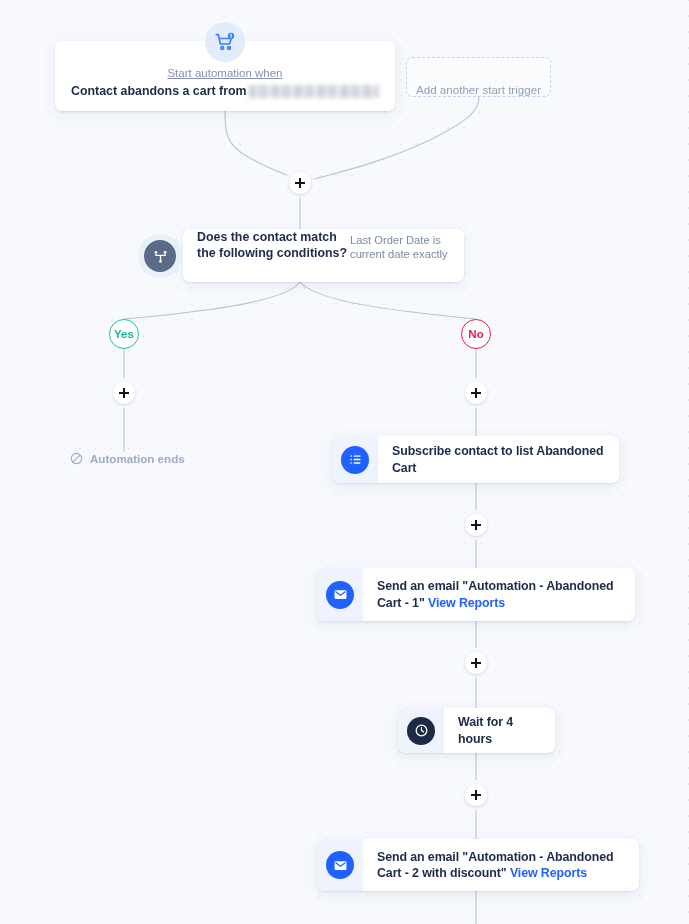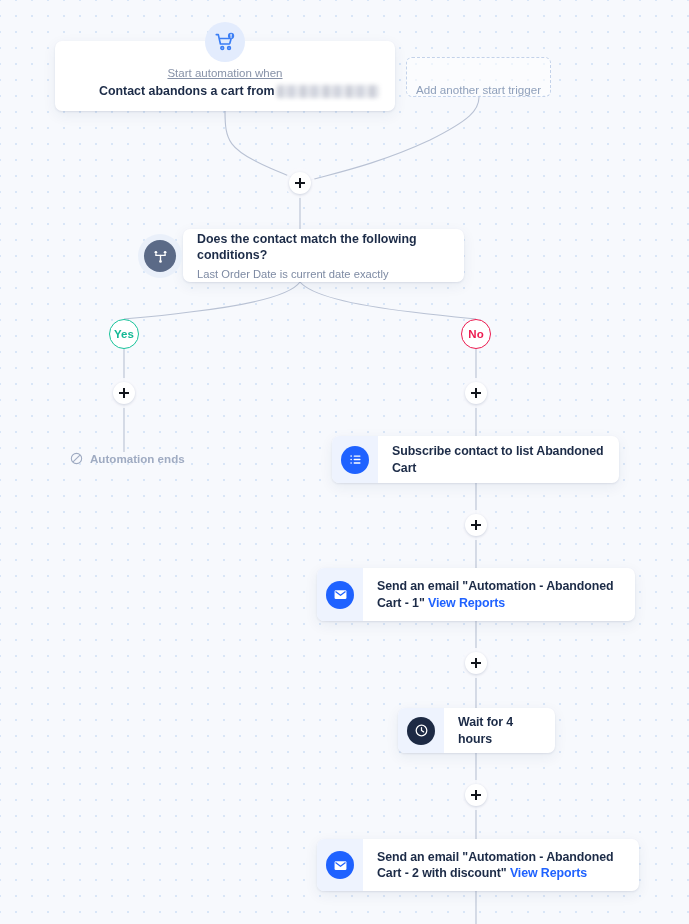--- a/index.html
+++ b/index.html
@@ -99,21 +99,20 @@
   }
   #start-main {
     margin-top: 4px;
     padding: 0 16px;
     font-size: 12.4px;
     font-weight: bold;
     color: #1c2b47;
     display: flex;
     align-items: center;
     white-space: nowrap;
-    margin-left: 28px;
   }
   .redacted {
     display: inline-block;
     height: 13px;
     width: 168px;
     margin-left: 2px;
     border-radius: 2px;
     background:
       repeating-linear-gradient(90deg,
         #c9ccd6 0px, #c9ccd6 6px,
@@ -178,21 +177,21 @@
   }
   .plus::before { width: 10px; height: 1.9px; }
   .plus::after  { width: 1.9px; height: 10px; }
 
   
   #cond-node {
     left: 183px;
     top: 229px;
     width: 281px;
     height: 53px;
-    flex-direction: column;
+    flex-direction: row;
     justify-content: center;
     padding: 0 14px;
     display: flex;
     align-items: flex-start;
   }
   #cond-title {
     font-size: 12.4px;
     font-weight: bold;
     color: #1c2b47;
     line-height: 16px;

